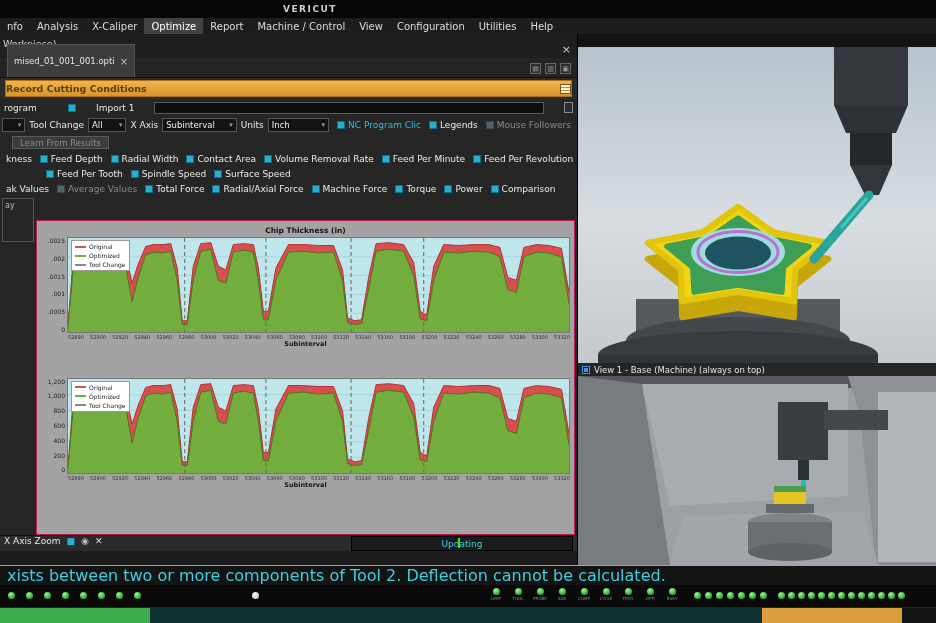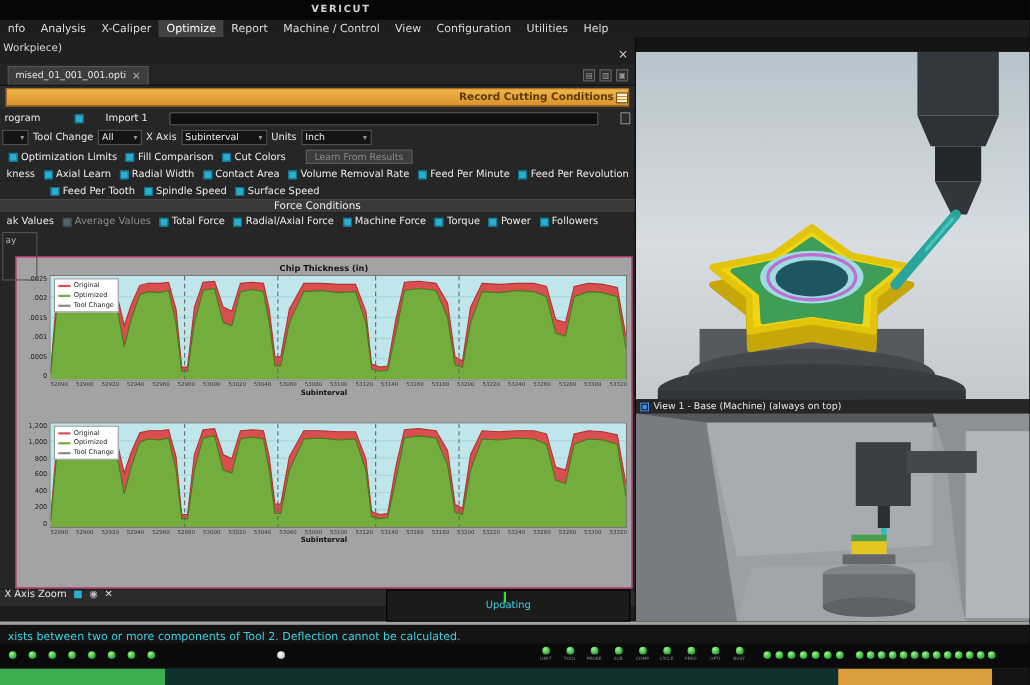--- a/index.html
+++ b/index.html
@@ -16,28 +16,28 @@
 
   .main{flex:1;display:flex;min-height:0}
 
   
   .left-panel{width:578px;background:#262626;display:flex;flex-direction:column;border-right:1px solid #000}
   .panel-header{height:24px;position:relative;background:#1f1f1f;color:#d8d8d8;font-size:9.5px}
   .panel-header .wt{position:absolute;left:3px;top:4px}
   .hdr-close{position:absolute;right:6px;bottom:2px;color:#ccc;font-size:11px;cursor:default}
   .tabbar{height:20px;background:#242424;display:flex;align-items:flex-end;position:relative;border-bottom:1px solid #111}
   .tab{margin-left:7px;height:17px;background:#3d3d3d;border:1px solid #555;border-bottom:none;color:#e6e6e6;
-       font-size:8.5px;display:flex;align-items:center;gap:5px;padding:0 6px}
+       font-size:8.5px;display:flex;align-items:center;gap:5px;padding:16px 6px}
   .tab-close{color:#bbb;font-size:10px}
   .tab-tools{position:absolute;right:6px;bottom:3px;display:flex;gap:4px}
   .tab-tool{width:11px;height:11px;border:1px solid #666;background:#2e2e2e;color:#9a9a9a;font-size:7px;
        display:flex;align-items:center;justify-content:center}
   .record-bar{height:21px;padding:2px 5px;background:#2b2b2b}
   .record-btn{width:100%;height:100%;border:1px solid #a86f1d;background:linear-gradient(#f2b54a,#d9932c);
-       color:#5a3c06;font-size:9.5px;font-weight:bold;display:flex;align-items:center;justify-content:flex-end;gap:2px;cursor:default}
+       color:#5a3c06;font-size:9.5px;font-weight:bold;display:flex;align-items:center;justify-content:space-between;gap:19px;cursor:default}
   .grid-icon{width:11px;height:10px;border:1px solid #7a5510;background:
        repeating-linear-gradient(#fdf2da 0 2px,#c98c2a 2px 3px)}
 
   .prog-row{height:17px;display:flex;align-items:center;gap:20px;padding:0 4px;font-size:9px;color:#e8e8e8}
   .prog-row .plabel{width:44px}
   .text-input{flex:1;height:12px;background:#0f0f0f;border:1px solid #5a5a5a;color:#ddd;font-size:9px;padding:0 3px}
   .row-icon{width:9px;height:11px;border:1px solid #888;background:#2e2e2e;flex:0 0 auto}
 
   .ctrl-row{height:18px;display:flex;align-items:center;gap:4px;padding:0 2px;font-size:9px;color:#e8e8e8;white-space:nowrap}
   .dropdown{background:#141414;border:1px solid #555;color:#eee;font-size:8.5px;height:14px;
@@ -53,21 +53,21 @@
       color:#f0f0f0;font-size:9.5px;display:flex;align-items:center;justify-content:center}
   .chk-row{height:15px;display:flex;align-items:center;padding:0 2px;white-space:nowrap}
   .chk-row.indent{padding-left:42px}
   .chk{display:inline-flex;align-items:center;gap:3px;font-size:9px;color:#ececec;margin:0 4px}
   .box{width:8px;height:8px;background:#29aecd;border:1px solid #0f6f8c;flex:0 0 auto}
   .box.off{background:#51626b;border-color:#3a4a52}
   .chk.muted .lbl{color:#8b8b8b}
   .chk.accent .lbl{color:#35b9d9}
 
   .chart-zone{flex:1;display:flex;min-height:0;background:#262626;padding-top:24px;position:relative}
-  .side-strip{width:14px;flex:0 0 auto;position:relative}
+  .side-strip{width:36px;flex:0 0 auto;position:relative}
   .mini-box{position:absolute;top:-22px;left:2px;width:32px;height:44px;border:1px solid #555;
       color:#bbb;font-size:8px;padding:2px}
   .charts-panel{flex:1;background:#a3a3a3;border:1px solid #be185d;margin-right:2px;padding:3px 4px;display:flex;flex-direction:column}
   .chart{flex:1;display:flex;flex-direction:column;min-height:0}
   .c-title{text-align:center;font-size:7.5px;font-weight:bold;color:#111;padding:2px 0}
   .c-body{display:flex;height:96px}
   .c-ylabels{width:26px;display:flex;flex-direction:column;justify-content:space-between;align-items:flex-end;
       font-size:6px;color:#222;padding-right:2px}
   .c-plot{flex:1;position:relative;border:1px solid #777;background:#bfe6ea}
   .c-plot svg{width:100%;height:100%;display:block}
@@ -76,40 +76,40 @@
   .lg-row{display:flex;align-items:center;gap:3px}
   .lg-line{width:11px;height:0;border-top-width:2px}
   .c-xlabels{margin-left:27px;display:flex;justify-content:space-between;font-size:5px;color:#333;padding-top:1px}
   .c-xlabel{text-align:center;font-size:6.5px;font-weight:bold;color:#111;padding-bottom:2px}
 
   .zoom-bar{height:16px;background:#2b2b2b;border-top:1px solid #111;display:flex;align-items:flex-start;gap:6px;
       padding:0 4px;color:#e8e8e8;font-size:9px}
   .zb-swatch{color:#2ab0d0;font-size:9px}
   .zb-target{color:#bbb;font-size:9px}
   .zb-cross{color:#ddd;font-size:9px}
-  .updating-box{margin-left:auto;width:222px;height:29px;background:#1b1b1b;border:1px solid #000;
+  .updating-box{margin-left:auto;width:222px;height:15px;background:#1b1b1b;border:1px solid #000;
       position:relative;display:flex;align-items:center;justify-content:center}
   .updating-text{color:#3fd0e0;font-size:9px}
   .caret{position:absolute;left:calc(50% - 4px);top:1px;width:2px;height:10px;background:#35e03a}
   .panel-filler{height:14px;background:#1d1d1d}
 
   
   .right-panel{width:358px;display:flex;flex-direction:column;background:#101010}
   .rp-strip{height:13px;background:#141414}
   .view-top{height:316px;position:relative}
   .view-top svg,.view-bottom svg{width:100%;height:100%;display:block}
   .view-label{height:13px;background:#262626;display:flex;align-items:center;gap:4px;padding-left:4px;
       font-size:8.5px;color:#e8e8e8}
   .view-check{width:8px;height:8px;border:1px solid #4a8fe0;background:#0e1a2a;position:relative;flex:0 0 auto}
   .view-check::after{content:"";position:absolute;inset:1px;background:#4a8fe0}
   .view-bottom{flex:1;min-height:0}
 
   
-  .status-bar{height:20px;background:#141414;border-top:3px solid #a3a3a3;display:flex;align-items:flex-end;
-      padding-left:7px;color:#3fd0e0;font-size:10px;flex:0 0 auto}
+  .status-bar{height:20px;background:#141414;border-top:1px solid #a3a3a3;display:flex;align-items:flex-end;
+      padding-left:7px;color:#3fd0e0;font-size:16px;flex:0 0 auto}
   .control-bar{height:22px;background:#0a0a0a;position:relative;flex:0 0 auto}
   .led{width:7px;height:7px;border-radius:50%;background:radial-gradient(circle at 35% 30%,#9cf78a,#2ea83a 70%);
       flex:0 0 auto}
   .led.white{background:radial-gradient(circle at 35% 30%,#ffffff,#c9c9c9 70%)}
   .grp-left{position:absolute;left:8px;top:7px;display:flex;gap:11px}
   .led-white-wrap{position:absolute;left:252px;top:7px}
   .grp-labeled{position:absolute;left:488px;top:3px;display:flex;gap:6px}
   .lcell{display:flex;flex-direction:column;align-items:center;gap:1px;width:16px}
   .lcell .llabel{font-size:4px;color:#8a8a8a;letter-spacing:0}
   .grp-mid{position:absolute;left:694px;top:7px;display:flex;gap:4px}
@@ -189,49 +189,49 @@
         <span>X Axis</span>
         <div class="dropdown dd-sub">
           <span>Subinterval</span>
           <span class="arr">▾</span>
         </div>
         <span>Units</span>
         <div class="dropdown dd-inch">
           <span>Inch</span>
           <span class="arr">▾</span>
         </div>
-      </div>
-
-      <div class="opt-row">
-        <span id="opt-checks" style="display:inline-flex">
-            <span class="chk">
+        <span id="ctrl-checks" style="display:inline-flex">
+            <span class="chk accent">
               <span class="box"></span>
-              <span class="lbl">Optimization Limits</span>
+              <span class="lbl">NC Program Clic</span>
             </span>
             <span class="chk">
               <span class="box"></span>
-              <span class="lbl">Fill Comparison</span>
+              <span class="lbl">Legends</span>
             </span>
-            <span class="chk">
-              <span class="box"></span>
-              <span class="lbl">Cut Colors</span>
+            <span class="chk muted">
+              <span class="box off"></span>
+              <span class="lbl">Mouse Followers</span>
             </span>
           </span>
+      </div>
+
+      <div class="opt-row">
         <div class="learn-btn">
           <span>Learn From Results</span>
         </div>
       </div>
 
       <div class="chk-row" id="cc-row1">
           <span class="chk">
             <span class="lbl">kness</span>
           </span>
           <span class="chk">
             <span class="box"></span>
-            <span class="lbl">Axial Learn</span>
+            <span class="lbl">Feed Depth</span>
           </span>
           <span class="chk">
             <span class="box"></span>
             <span class="lbl">Radial Width</span>
           </span>
           <span class="chk">
             <span class="box"></span>
             <span class="lbl">Contact Area</span>
           </span>
           <span class="chk">
@@ -255,21 +255,20 @@
           <span class="chk">
             <span class="box"></span>
             <span class="lbl">Spindle Speed</span>
           </span>
           <span class="chk">
             <span class="box"></span>
             <span class="lbl">Surface Speed</span>
           </span>
         </div>
 
-      <div class="section-title">Force Conditions</div>
       <div class="chk-row" id="fc-row1">
           <span class="chk">
             <span class="lbl">ak Values</span>
           </span>
           <span class="chk muted">
             <span class="box off"></span>
             <span class="lbl">Average Values</span>
           </span>
           <span class="chk">
             <span class="box"></span>
@@ -286,21 +285,21 @@
           <span class="chk">
             <span class="box"></span>
             <span class="lbl">Torque</span>
           </span>
           <span class="chk">
             <span class="box"></span>
             <span class="lbl">Power</span>
           </span>
           <span class="chk">
             <span class="box"></span>
-            <span class="lbl">Followers</span>
+            <span class="lbl">Comparison</span>
           </span>
         </div>
 
       <div class="chart-zone">
         <div class="side-strip">
           <div class="mini-box">
             <span>ay</span>
           </div>
         </div>
         <div class="charts-panel">

